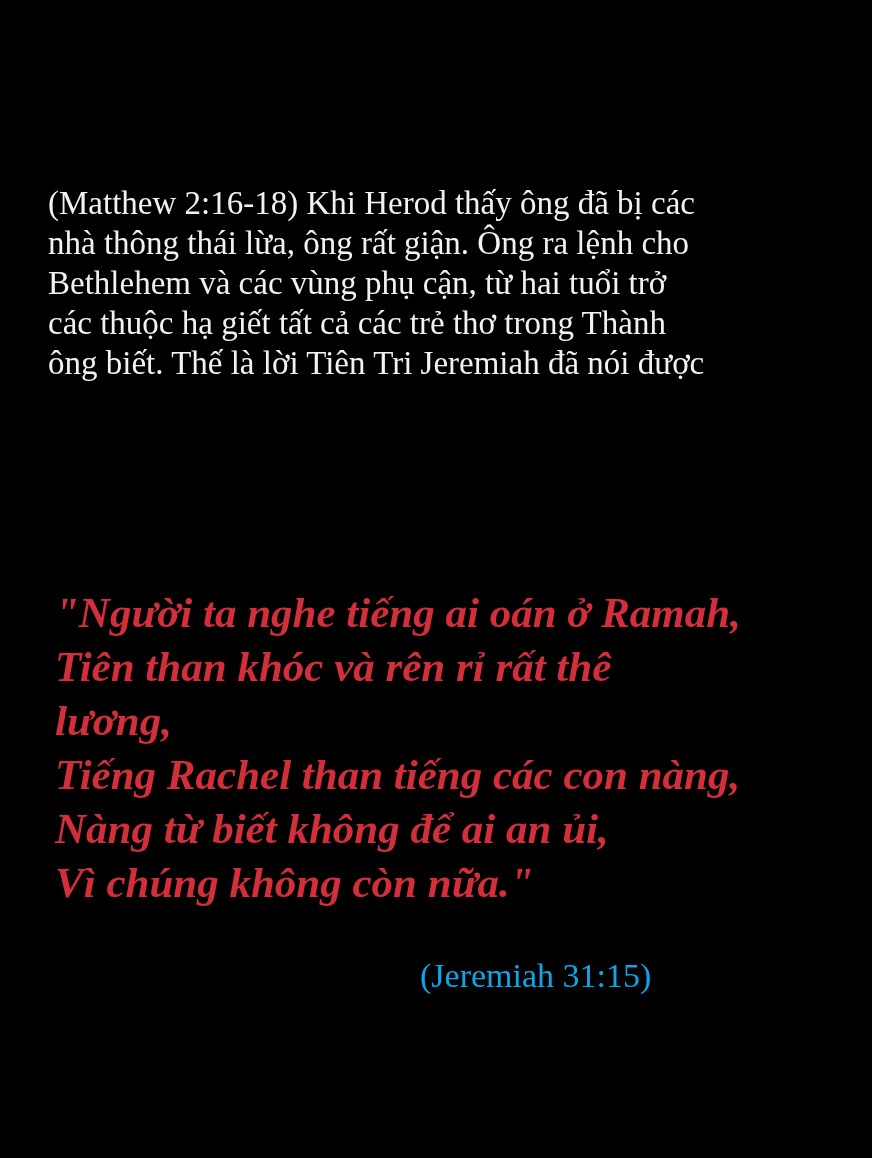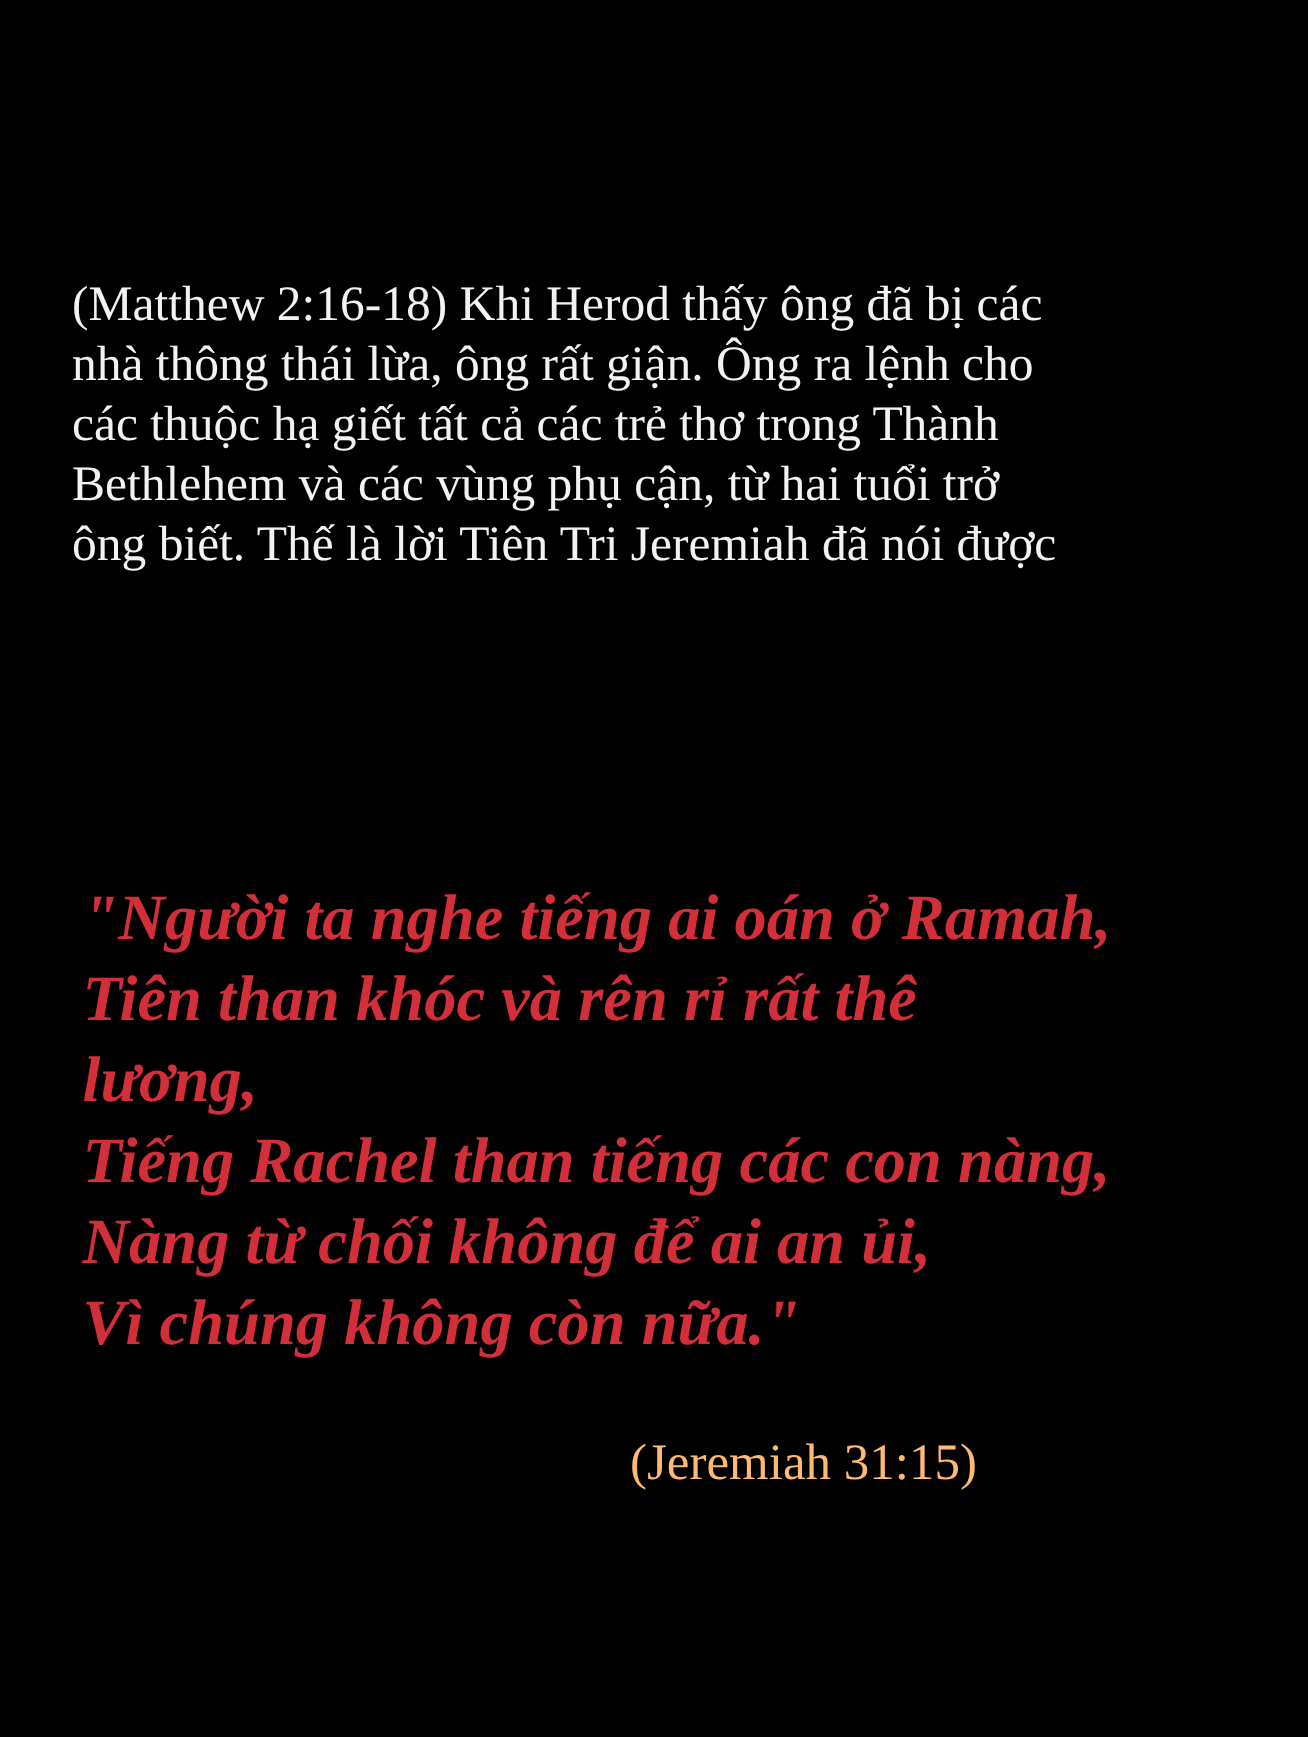--- a/index.html
+++ b/index.html
@@ -58,29 +58,29 @@
   }
 </style>
 </head>
 <body style="background: rgb(0, 0, 0);">
 
 <div class="slide">
 
   <div class="passage" style="color: rgb(242, 242, 242); font-family: Liberation Serif, serif;">
     <div class="line">(Matthew 2:16-18) Khi Herod thấy ông đã bị các</div>
     <div class="line">nhà thông thái lừa, ông rất giận. Ông ra lệnh cho</div>
+    <div class="line">Bethlehem và các vùng phụ cận, từ hai tuổi trở</div>
     <div class="line">các thuộc hạ giết tất cả các trẻ thơ trong Thành</div>
-    <div class="line">Bethlehem và các vùng phụ cận, từ hai tuổi trở</div>
     <div class="line">ông biết. Thế là lời Tiên Tri Jeremiah đã nói được</div>
   </div>
 
   <div class="quote" style="color: rgb(211, 47, 59);">
     <div class="line">"Người ta nghe tiếng ai oán ở Ramah,</div>
     <div class="line">Tiên than khóc và rên rỉ rất thê</div>
     <div class="line">lương,</div>
     <div class="line">Tiếng Rachel than tiếng các con nàng,</div>
-    <div class="line">Nàng từ chối không để ai an ủi,</div>
+    <div class="line">Nàng từ biết không để ai an ủi,</div>
     <div class="line">Vì chúng không còn nữa."</div>
   </div>
 
-  <div class="citation" style="color: #fdba74;">(Jeremiah 31:15)</div>
+  <div class="citation" style="color: #0ea5e9;">(Jeremiah 31:15)</div>
 
 </div>
 
 </body></html>

